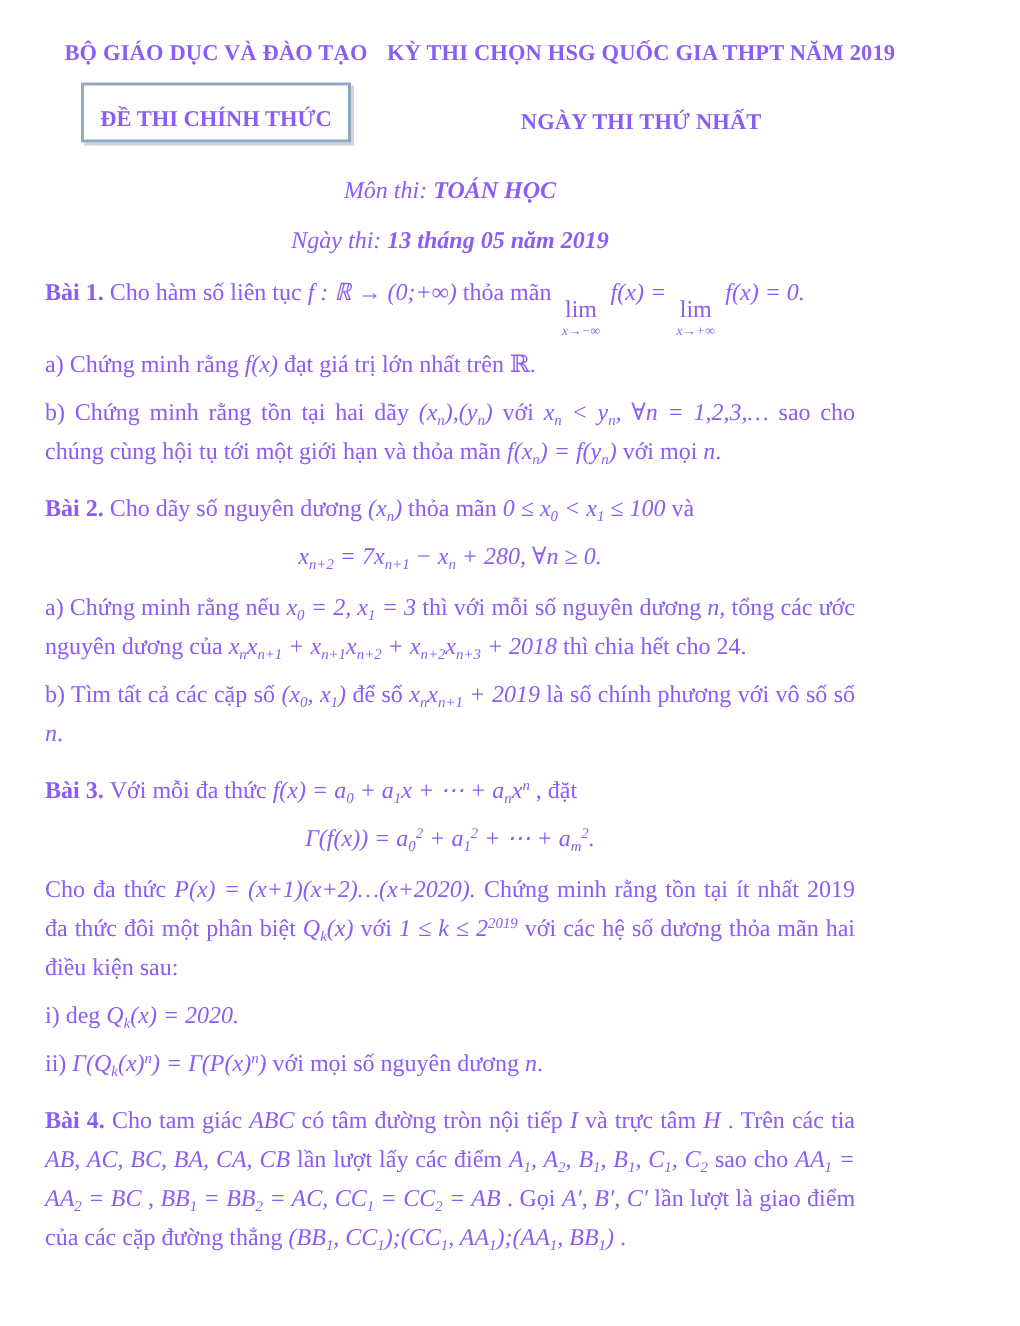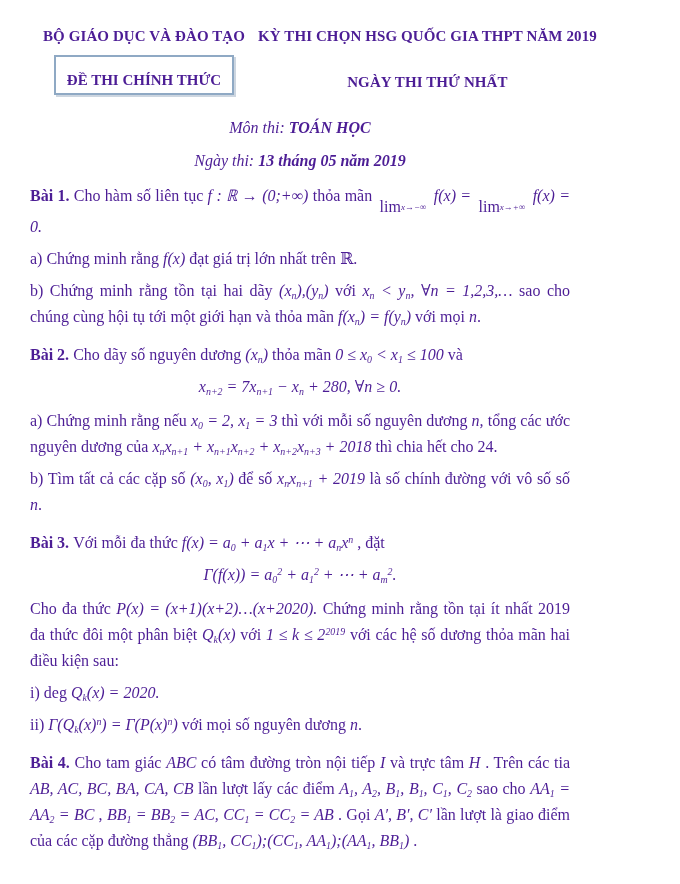--- a/index.html
+++ b/index.html
@@ -2,21 +2,21 @@
 <html><head>
 <meta charset="utf-8">
 <style>
   html,body{margin:0;padding:0;background:#ffffff;}
   .page{
     position:relative;
     width:600px;height:884px;
     box-sizing:border-box;
     padding:26px 30px 0 30px;
     background:#ffffff;
-    color:#4c1d95;
+    color:#8b5cf6;
     font-family:"Liberation Serif","DejaVu Serif",serif;
     overflow:hidden;
   }
   
   .doc-header{display:flex;align-items:flex-start;}
   .hdr-left{width:228px;text-align:center;flex:none;}
   .hdr-right{flex:1;text-align:center;}
   .hdr-title{
     font-weight:bold;font-size:15px;line-height:20px;
     letter-spacing:0.1px;white-space:nowrap;
@@ -42,21 +42,21 @@
   }
   p.formula{text-align:center;margin:4px 0 8px 0;}
   p.prob-gap{margin-top:12px;}
   .run-b{font-weight:bold;}
   .run-i{font-style:italic;}
   sub,sup{font-size:62%;line-height:0;}
   sub{vertical-align:-0.32em;}
   sup{vertical-align:0.55em;}
   
   .stack{
-    display:inline-flex;flex-direction:row;align-items:center;
+    display:inline-flex;flex-direction:column;align-items:center;
     vertical-align:-11px;line-height:1;margin:0 3px;
   }
   .stack-top{font-size:16px;line-height:15px;}
   .stack-bot{font-size:9px;font-style:italic;line-height:9px;margin-top:2px;}
 </style>
 </head>
 <body>
 
 <div class="page">
 
@@ -82,21 +82,21 @@
           <span class="stack-bot">x→−∞</span>
         </span><span class="run-i"> f(x) = </span><span class="stack">
           <span class="stack-top">lim</span>
           <span class="stack-bot">x→+∞</span>
         </span><span class="run-i"> f(x) = 0.</span></p>
     <p class="para"><span class="run-n">a) Chứng minh rằng </span><span class="run-i">f(x)</span><span class="run-n"> đạt giá trị lớn nhất trên ℝ.</span></p>
     <p class="para"><span class="run-n">b) Chứng minh rằng tồn tại hai dãy </span><span class="run-i">(x<sub>n</sub>),(y<sub>n</sub>)</span><span class="run-n"> với </span><span class="run-i">x<sub>n</sub> &lt; y<sub>n</sub>, ∀n = 1,2,3,…</span><span class="run-n"> sao cho chúng cùng hội tụ tới một giới hạn và thỏa mãn </span><span class="run-i">f(x<sub>n</sub>) = f(y<sub>n</sub>)</span><span class="run-n"> với mọi </span><span class="run-i">n</span><span class="run-n">.</span></p>
     <p class="para prob-gap"><span class="run-b">Bài 2. </span><span class="run-n">Cho dãy số nguyên dương </span><span class="run-i">(x<sub>n</sub>)</span><span class="run-n"> thỏa mãn </span><span class="run-i">0 ≤ x<sub>0</sub> &lt; x<sub>1</sub> ≤ 100</span><span class="run-n"> và</span></p>
     <p class="para formula"><span class="run-i">x<sub>n+2</sub> = 7x<sub>n+1</sub> − x<sub>n</sub> + 280,  ∀n ≥ 0.</span></p>
     <p class="para"><span class="run-n">a) Chứng minh rằng nếu </span><span class="run-i">x<sub>0</sub> = 2, x<sub>1</sub> = 3</span><span class="run-n"> thì với mỗi số nguyên dương </span><span class="run-i">n,</span><span class="run-n"> tổng các ước nguyên dương của </span><span class="run-i">x<sub>n</sub>x<sub>n+1</sub> + x<sub>n+1</sub>x<sub>n+2</sub> + x<sub>n+2</sub>x<sub>n+3</sub> + 2018</span><span class="run-n"> thì chia hết cho 24.</span></p>
-    <p class="para"><span class="run-n">b) Tìm tất cả các cặp số </span><span class="run-i">(x<sub>0</sub>, x<sub>1</sub>)</span><span class="run-n"> để số </span><span class="run-i">x<sub>n</sub>x<sub>n+1</sub> + 2019</span><span class="run-n"> là số chính đường với vô số số </span><span class="run-i">n</span><span class="run-n">.</span></p>
+    <p class="para"><span class="run-n">b) Tìm tất cả các cặp số </span><span class="run-i">(x<sub>0</sub>, x<sub>1</sub>)</span><span class="run-n"> để số </span><span class="run-i">x<sub>n</sub>x<sub>n+1</sub> + 2019</span><span class="run-n"> là số chính phương với vô số số </span><span class="run-i">n</span><span class="run-n">.</span></p>
     <p class="para prob-gap"><span class="run-b">Bài 3. </span><span class="run-n">Với mỗi đa thức </span><span class="run-i">f(x) = a<sub>0</sub> + a<sub>1</sub>x + ⋯ + a<sub>n</sub>x<sup>n</sup></span><span class="run-n"> , đặt</span></p>
     <p class="para formula"><span class="run-i">Γ(f(x)) = a<sub>0</sub><sup>2</sup> + a<sub>1</sub><sup>2</sup> + ⋯ + a<sub>m</sub><sup>2</sup>.</span></p>
     <p class="para"><span class="run-n">Cho đa thức </span><span class="run-i">P(x) = (x+1)(x+2)…(x+2020).</span><span class="run-n"> Chứng minh rằng tồn tại ít nhất 2019 đa thức đôi một phân biệt </span><span class="run-i">Q<sub>k</sub>(x)</span><span class="run-n"> với </span><span class="run-i">1 ≤ k ≤ 2<sup>2019</sup></span><span class="run-n"> với các hệ số dương thỏa mãn hai điều kiện sau:</span></p>
     <p class="para"><span class="run-n">i) deg </span><span class="run-i">Q<sub>k</sub>(x) = 2020.</span></p>
     <p class="para"><span class="run-n">ii) </span><span class="run-i">Γ(Q<sub>k</sub>(x)<sup>n</sup>) = Γ(P(x)<sup>n</sup>)</span><span class="run-n"> với mọi số nguyên dương </span><span class="run-i">n</span><span class="run-n">.</span></p>
     <p class="para prob-gap"><span class="run-b">Bài 4. </span><span class="run-n">Cho tam giác </span><span class="run-i">ABC</span><span class="run-n"> có tâm đường tròn nội tiếp </span><span class="run-i">I</span><span class="run-n"> và trực tâm </span><span class="run-i">H</span><span class="run-n"> . Trên các tia </span><span class="run-i">AB, AC, BC, BA, CA, CB</span><span class="run-n"> lần lượt lấy các điểm </span><span class="run-i">A<sub>1</sub>, A<sub>2</sub>, B<sub>1</sub>, B<sub>1</sub>, C<sub>1</sub>, C<sub>2</sub></span><span class="run-n"> sao cho </span><span class="run-i">AA<sub>1</sub> = AA<sub>2</sub> = BC</span><span class="run-n"> , </span><span class="run-i">BB<sub>1</sub> = BB<sub>2</sub> = AC, CC<sub>1</sub> = CC<sub>2</sub> = AB</span><span class="run-n"> . Gọi </span><span class="run-i">A′, B′, C′</span><span class="run-n"> lần lượt là giao điểm của các cặp đường thẳng </span><span class="run-i">(BB<sub>1</sub>, CC<sub>1</sub>);(CC<sub>1</sub>, AA<sub>1</sub>);(AA<sub>1</sub>, BB<sub>1</sub>)</span><span class="run-n"> .</span></p>
   </main>
 
 </div>
 

